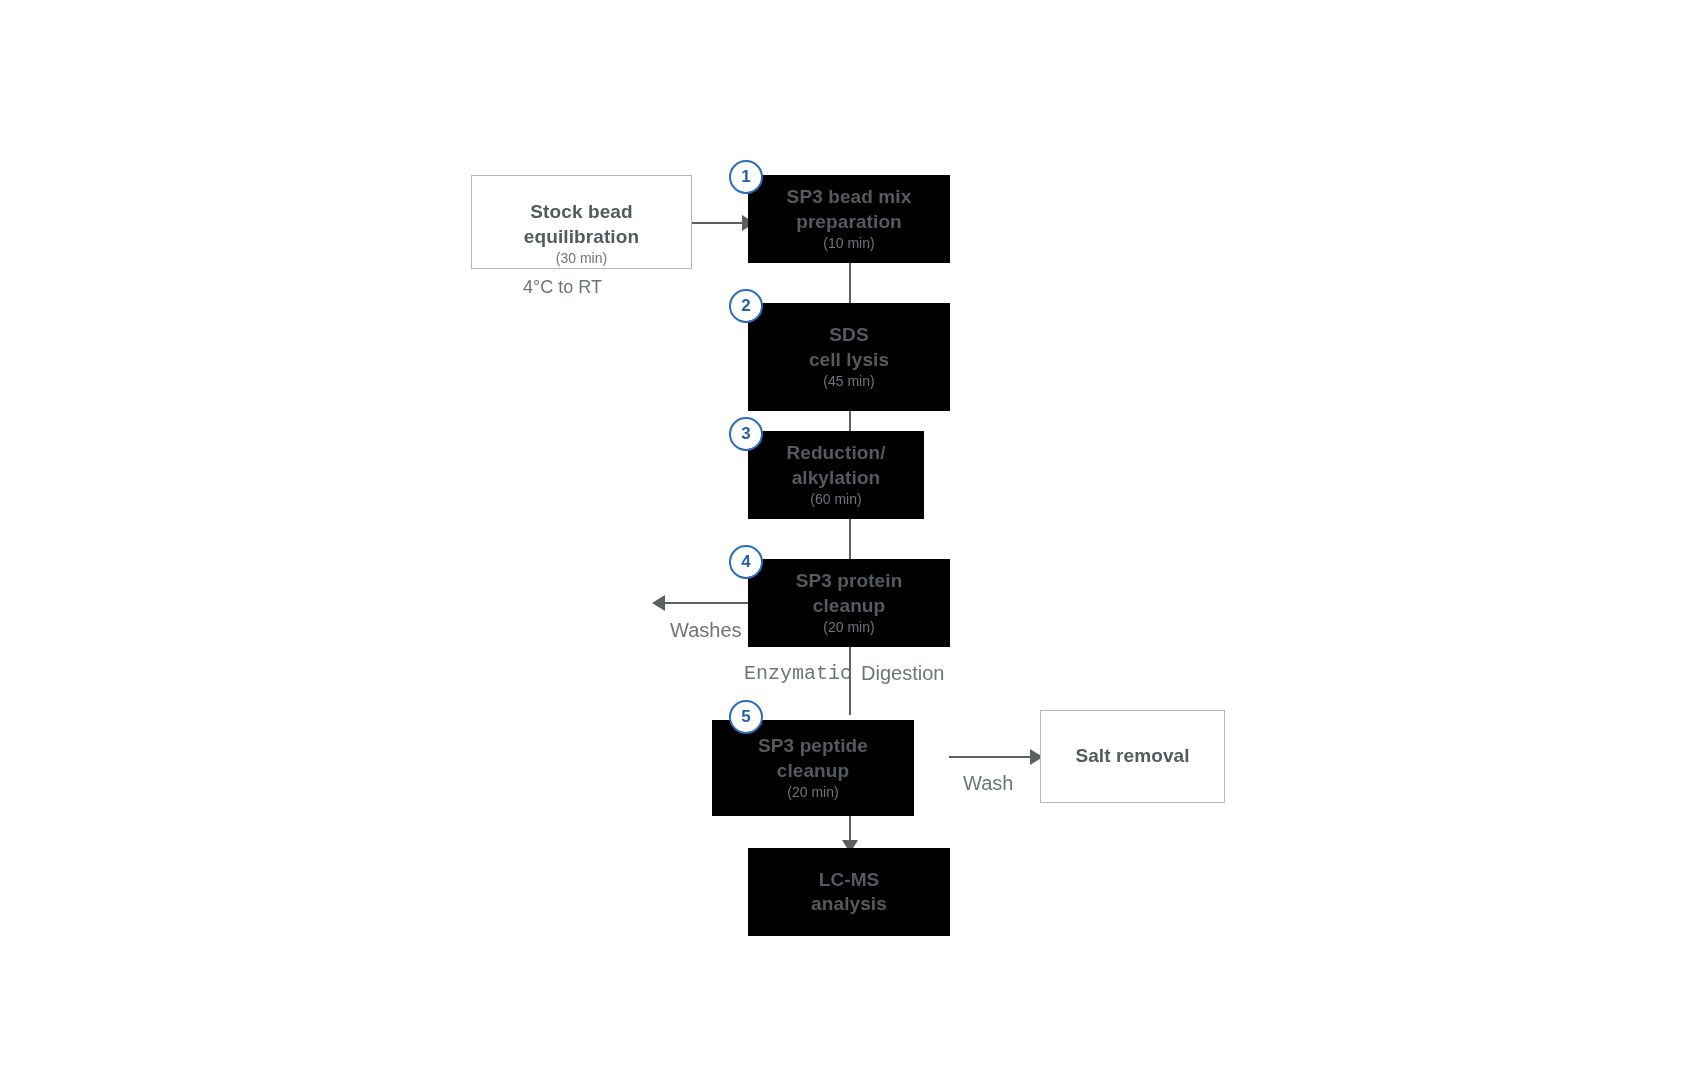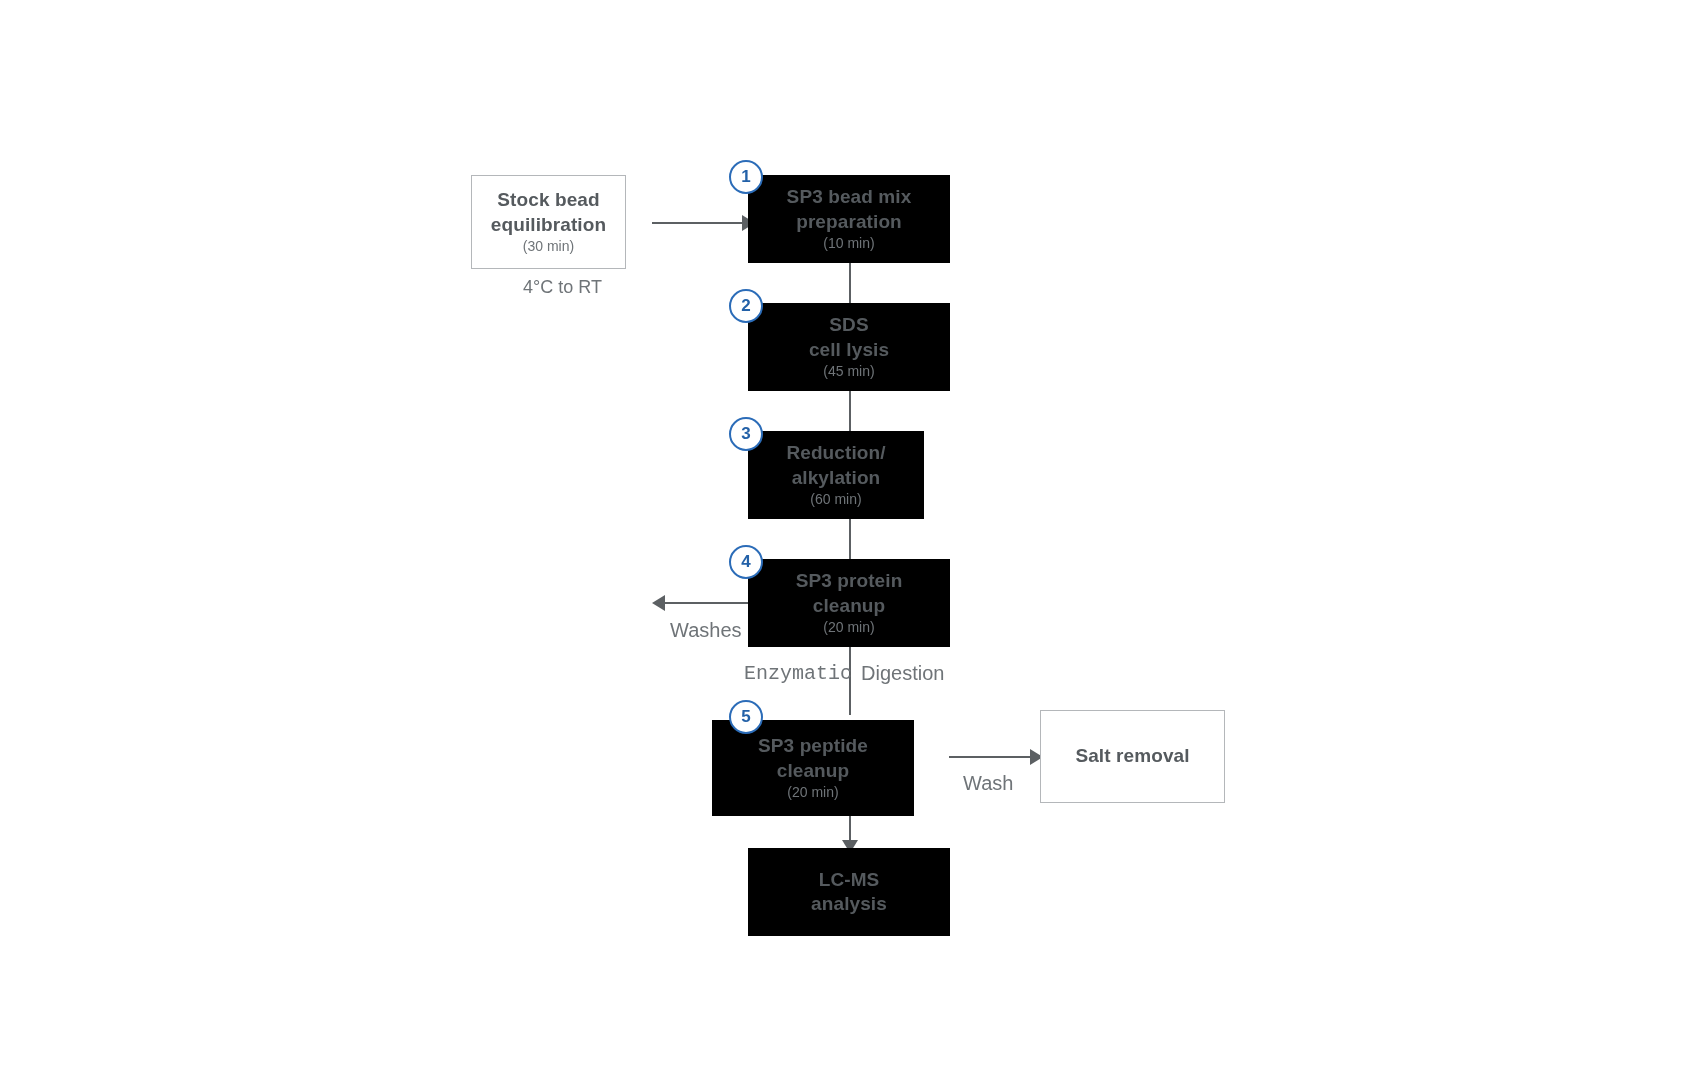--- a/index.html
+++ b/index.html
@@ -118,40 +118,40 @@
 
   <div class="hline" style="left:652px; top:222px; width:96px;"></div>
   <div class="arrow-right" style="left:742px; top:215px; border-top:8px solid transparent; border-bottom:8px solid transparent; border-left:13px solid #5c6063;"></div>
 
   <div class="hline" style="left:662px; top:602px; width:89px;"></div>
   <div class="arrow-left" style="left:652px; top:595px; border-top:8px solid transparent; border-bottom:8px solid transparent; border-right:13px solid #5c6063;"></div>
 
   <div class="hline" style="left:949px; top:756px; width:89px;"></div>
   <div class="arrow-right" style="left:1030px; top:749px; border-top:8px solid transparent; border-bottom:8px solid transparent; border-left:13px solid #5c6063;"></div>
 
-  <div class="node white" style="left:471px; top:175px; width:155px; height:94px;">
+  <div class="node white" style="left:471px; top:175px; width:221px; height:94px;justify-content:flex-end;">
     <div class="title">
       <span>Stock bead</span>
       <span class="l2">equilibration</span>
     </div>
     <div class="dur">(30 min)</div>
   </div>
   <div class="note-label" style="left:471px; top:277px; width:183px;">4°C to RT</div>
 
   <div class="step-badge" style="left:729px; top:160px;">1</div>
   <div class="node blue" style="left:748px; top:175px; width:202px; height:88px;">
     <div class="title">
       <span>SP3 bead mix</span>
       <span class="l2">preparation</span>
     </div>
     <div class="dur">(10 min)</div>
   </div>
 
   <div class="step-badge" style="left:729px; top:289px;">2</div>
-  <div class="node blue" style="left:748px; top:303px; width:202px; height:88px;">
+  <div class="node blue" style="left:748px; top:303px; width:202px; height:108px;">
     <div class="title">
       <span>SDS</span>
       <span class="l2">cell lysis</span>
     </div>
     <div class="dur">(45 min)</div>
   </div>
 
   <div class="step-badge" style="left:729px; top:417px;">3</div>
   <div class="node blue" style="left:748px; top:431px; width:176px; height:88px;">
     <div class="title">

